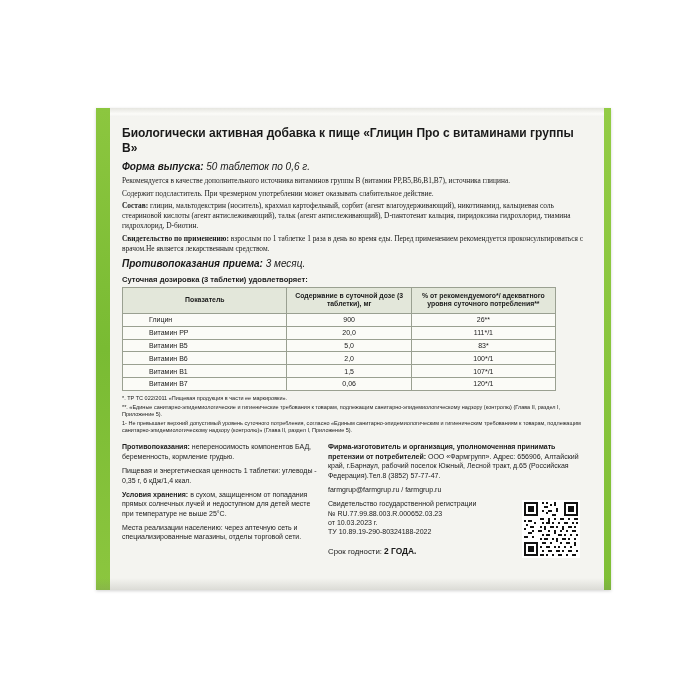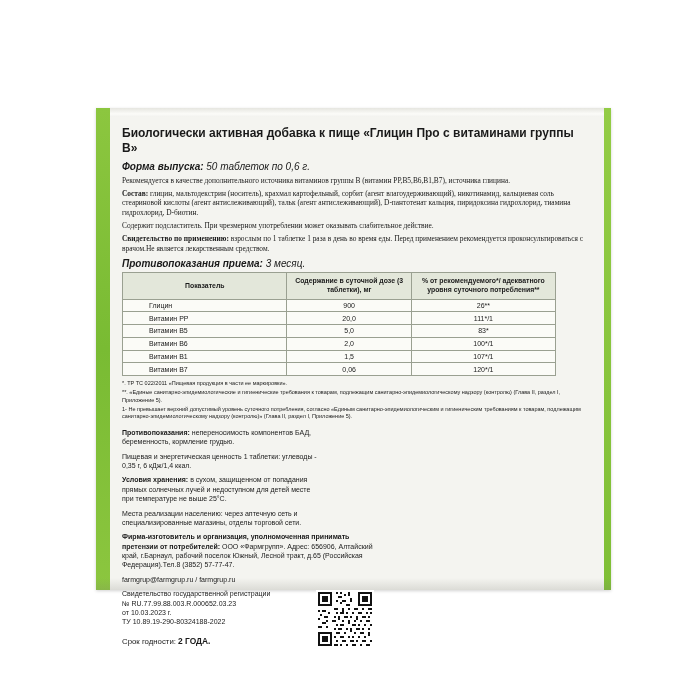--- a/index.html
+++ b/index.html
@@ -137,21 +137,20 @@
   .fn {
     font-size: 5.5px;
     line-height: 1.3;
     margin-top: 2px;
   }
   .fn-block { margin-top: 4px; }
   
   .cols {
     display: flex;
     margin-top: 8px;
-    flex-direction: column;
   }
   .col-left {
     width: 196px;
     padding-right: 10px;
     font-size: 7px;
     line-height: 1.34;
   }
   .col-right {
     width: 258px;
     font-size: 7px;
@@ -194,37 +193,38 @@
 
       <div class="title">Биологически активная добавка к пище «Глицин Про с витаминами группы В»</div>
 
       <div class="line">
         <span class="lbl">Форма выпуска:</span>
         <span>50 таблеток по 0,6 г.</span>
       </div>
 
       <div class="para">Рекомендуется в качестве дополнительного источника витаминов группы В (витамин РР,В5,В6,В1,В7), источника глицина.</div>
 
+      <div class="para">Содержит подсластитель. При чрезмерном употреблении может оказывать слабительное действие.</div>
+
       <div class="para">
         <span class="lbl">Состав:</span>
         <span>глицин, мальтодекстрин (носитель), крахмал картофельный, сорбит (агент влагоудерживающий), никотинамид, кальциевая соль стеариновой кислоты (агент антислеживающий), тальк (агент антислеживающий), D-пантотенат кальция, пиридоксина гидрохлорид, тиамина гидрохлорид, D-биотин.</span>
       </div>
 
-      <div class="para">Содержит подсластитель. При чрезмерном употреблении может оказывать слабительное действие.</div>
-
       <div class="para">
         <span class="lbl">Свидетельство по применению:</span>
         <span>взрослым по 1 таблетке 1 раза в день во время еды. Перед применением рекомендуется проконсультироваться с врачом.Не является лекарственным средством.</span>
       </div>
 
       <div class="line">
         <span class="lbl">Противопоказания приема:</span>
         <span>3 месяц.</span>
       </div>
 
+      <div class="dosage-head">Суточная дозировка (3 таблетки) удовлетворяет:</div>
 
       <table class="nutr">
         <thead>
           <tr>
             <th class="col1">Показатель</th>
             <th class="col2">Содержание в суточной дозе (3 таблетки), мг</th>
             <th class="col3">% от рекомендуемого*/ адекватного уровня суточного потребления**</th>
           </tr>
         </thead>
         <tbody>

